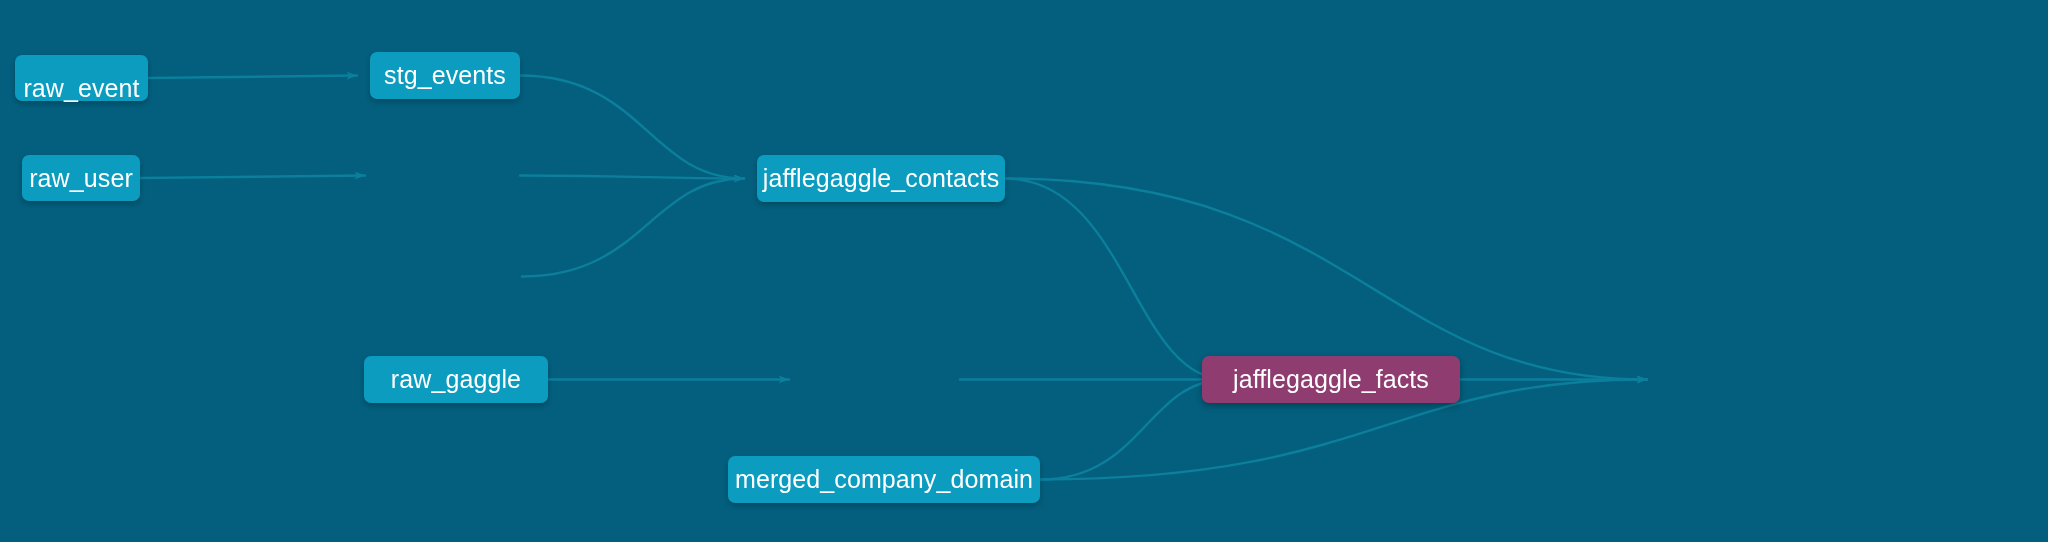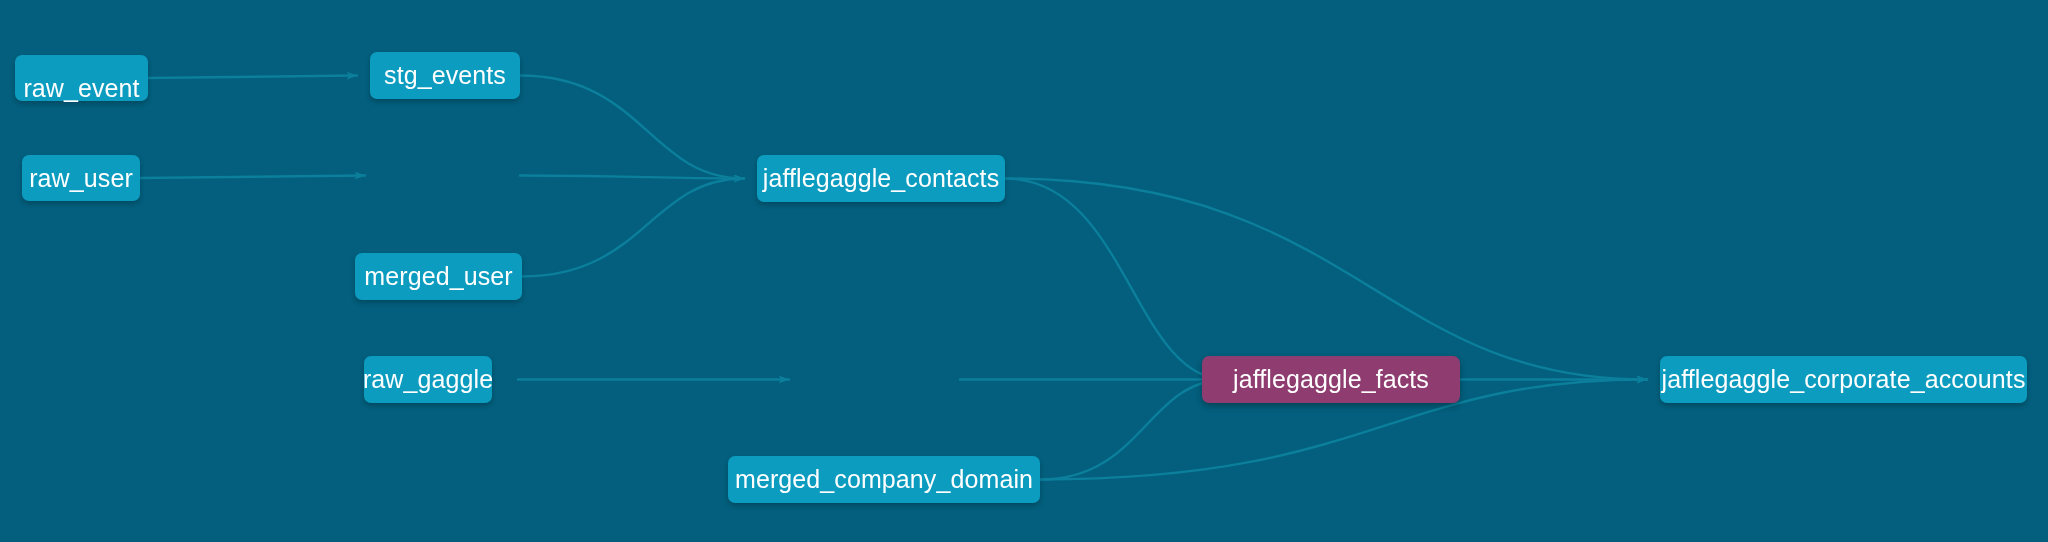--- a/index.html
+++ b/index.html
@@ -81,33 +81,27 @@
   <div id="node-layer">
       <div class="dag-node" style="left: 15px; top: 55px; width: 133px; height: 46px; background: rgb(12, 156, 191); align-items: flex-end;">
         <span class="node-label">raw_event</span>
       </div>
       <div class="dag-node" style="left: 22px; top: 155px; width: 118px; height: 46px; background: rgb(12, 156, 191);">
         <span class="node-label">raw_user</span>
       </div>
       <div class="dag-node" style="left: 370px; top: 52px; width: 150px; height: 47px; background: rgb(12, 156, 191);">
         <span class="node-label">stg_events</span>
       </div>
-      <div class="dag-node" style="left: 355px; top: 253px; width: 167px; height: 47px; background: rgb(12, 156, 191);">
-        <span class="node-label">merged_user</span>
-      </div>
-      <div class="dag-node" style="left: 364px; top: 356px; width: 128px; height: 47px; background: rgb(12, 156, 191);">
+      <div class="dag-node" style="left: 364px; top: 356px; width: 184px; height: 47px; background: rgb(12, 156, 191);">
         <span class="node-label">raw_gaggle</span>
       </div>
       <div class="dag-node" style="left: 757px; top: 155px; width: 248px; height: 47px; background: rgb(12, 156, 191);">
         <span class="node-label">jafflegaggle_contacts</span>
       </div>
       <div class="dag-node" style="left: 728px; top: 456px; width: 312px; height: 47px; background: rgb(12, 156, 191);">
         <span class="node-label">merged_company_domain</span>
       </div>
       <div class="dag-node selected" style="left: 1202px; top: 356px; width: 258px; height: 47px; background: rgb(143, 61, 112);">
         <span class="node-label">jafflegaggle_facts</span>
       </div>
-      <div class="dag-node" style="left: 1660px; top: 356px; width: 367px; height: 47px; background: rgb(12, 156, 191);">
-        <span class="node-label">jafflegaggle_corporate_accounts</span>
-      </div>
     </div>
 
 </div>
 
 </body></html>

